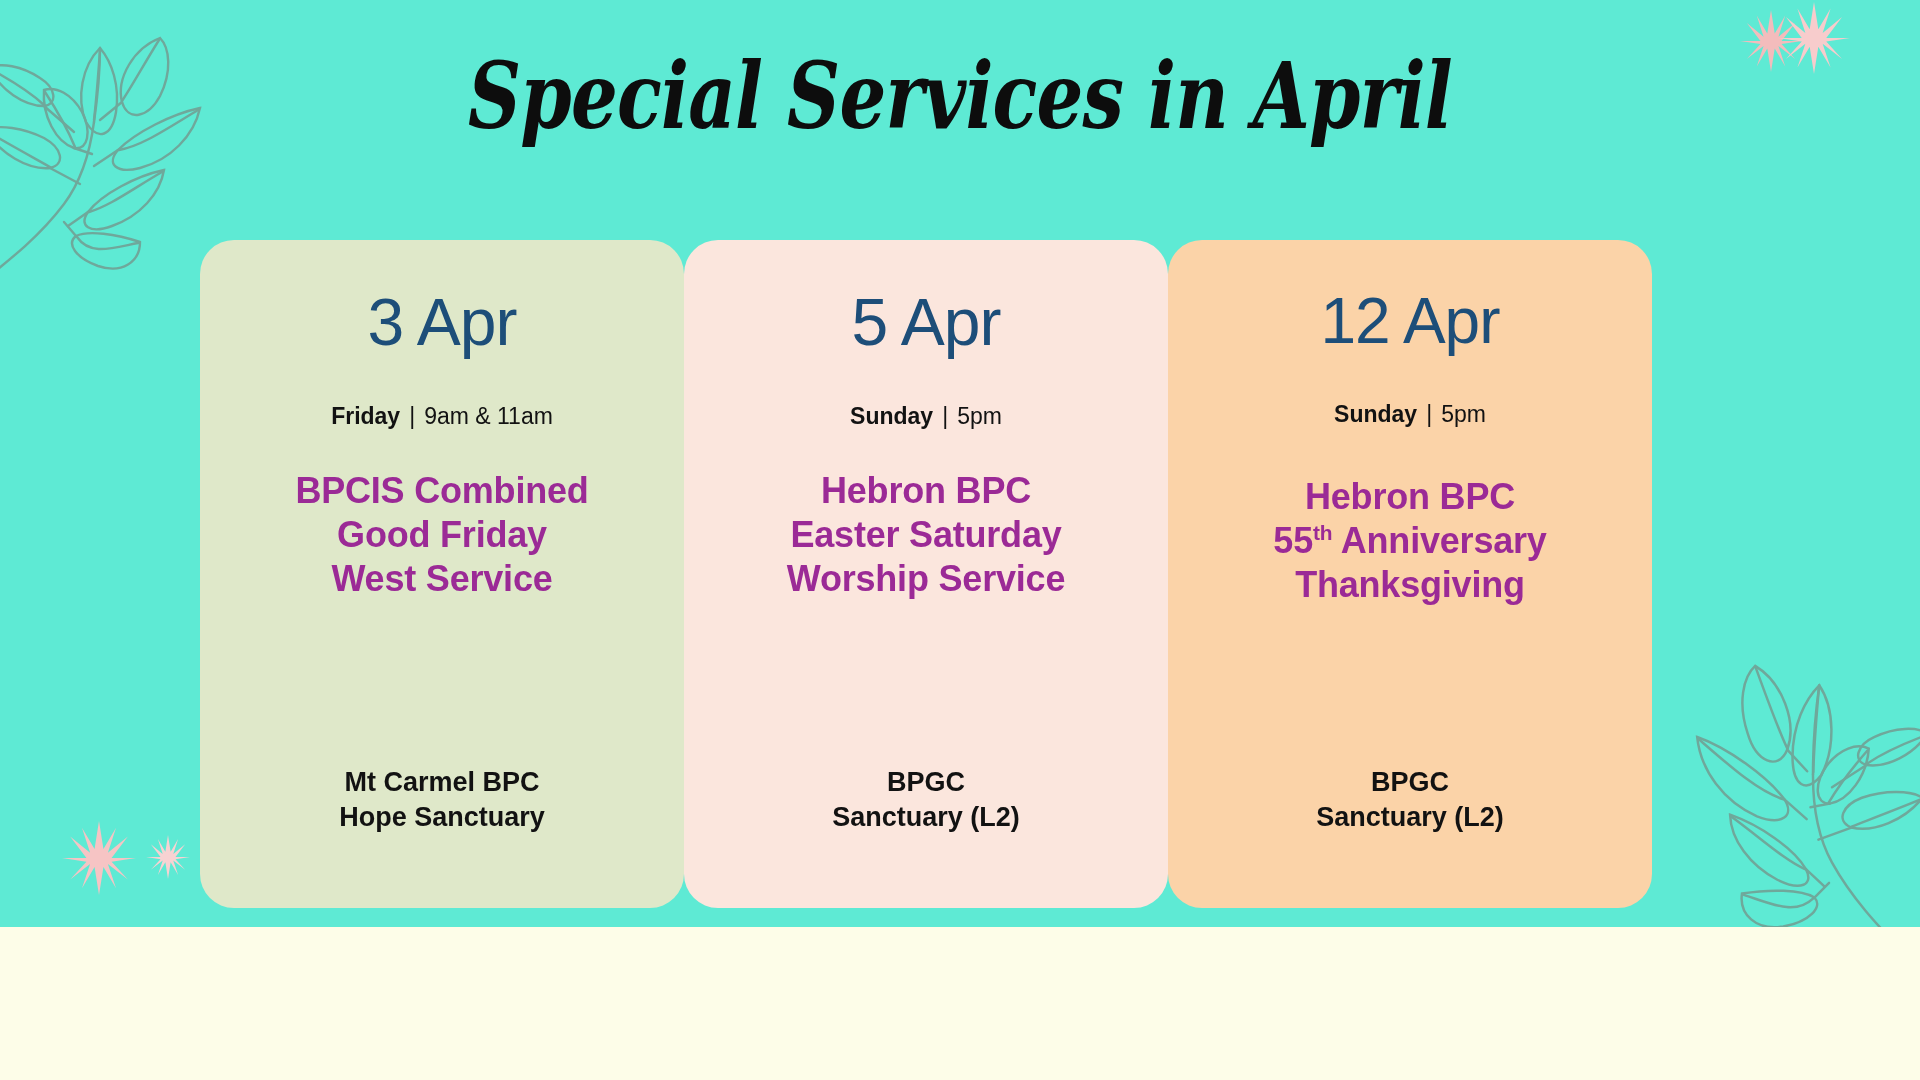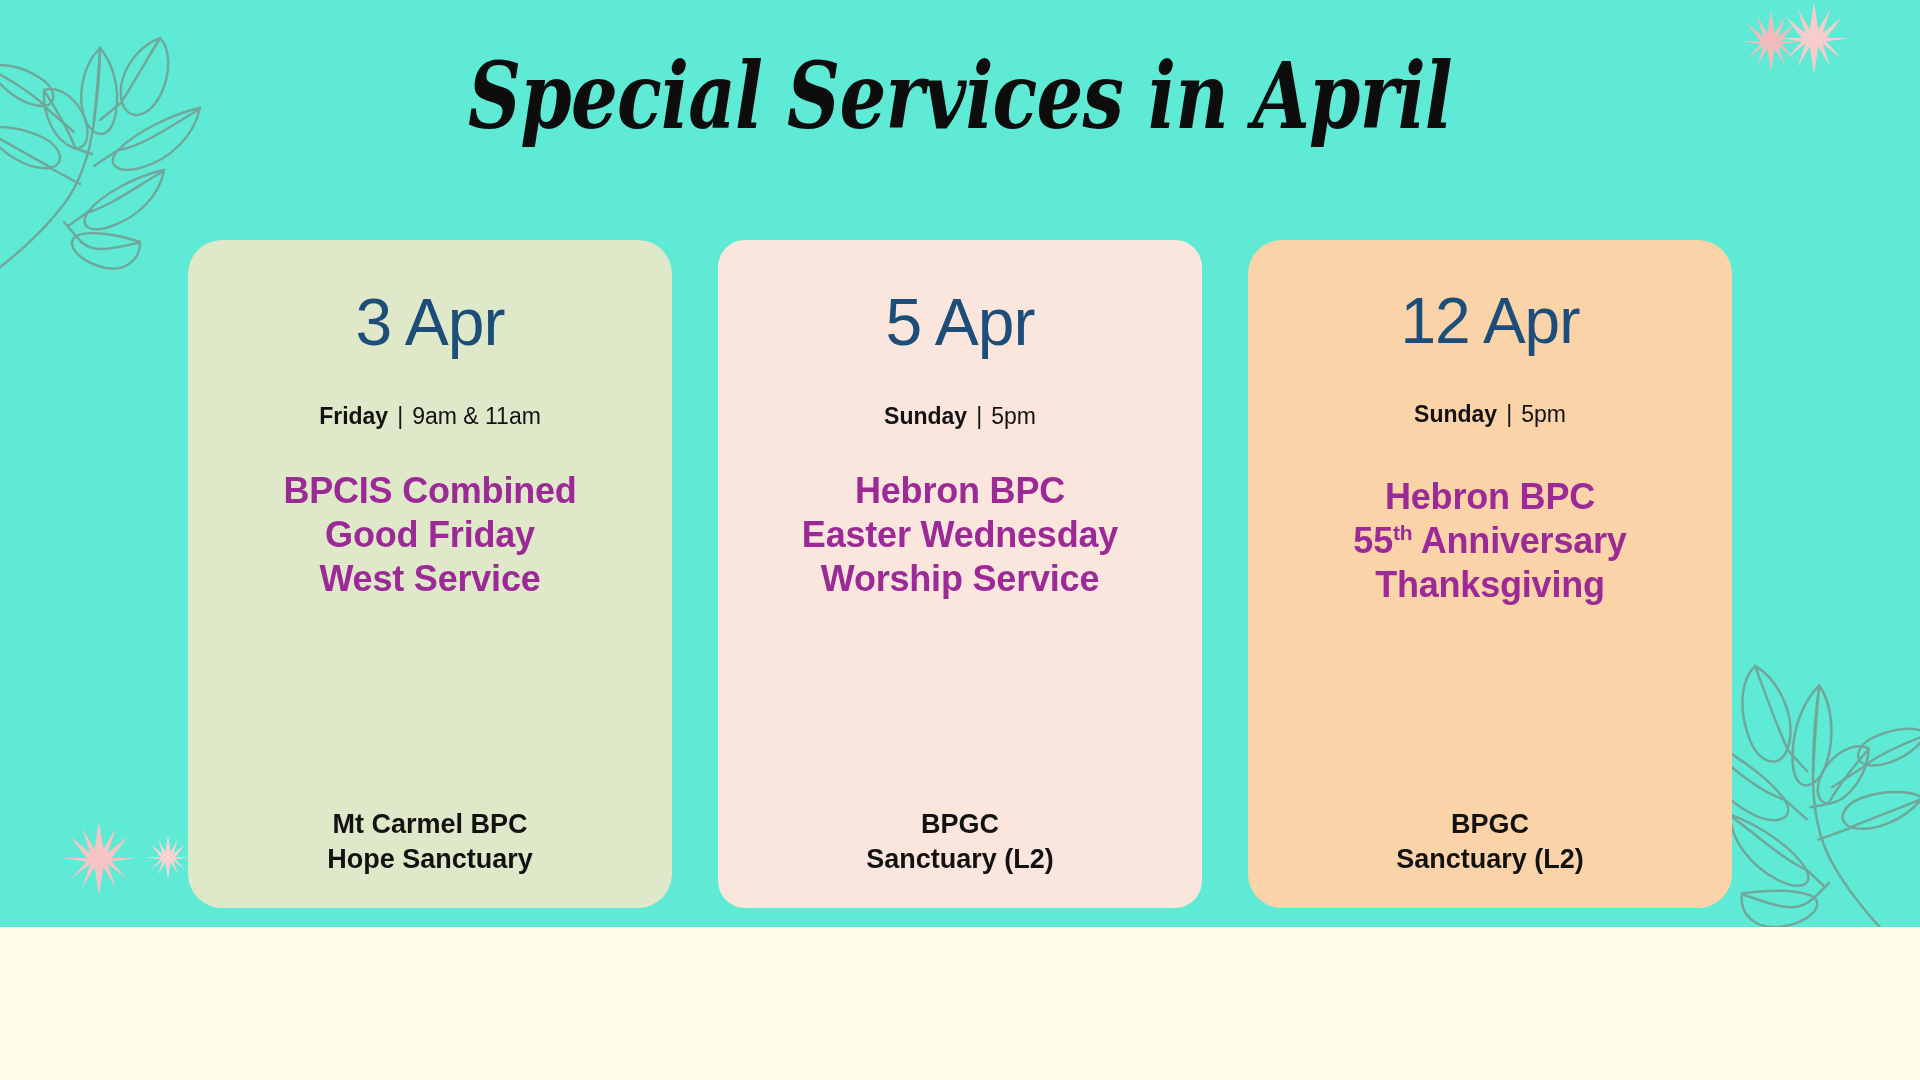--- a/index.html
+++ b/index.html
@@ -36,37 +36,36 @@
     letter-spacing:-1px;
     color:#0d0d0d;
     transform:scaleX(0.80);
     line-height:1.05;
     white-space:nowrap;
   }
 
   
   .cards {
     position:absolute;
-    top:240px; left:188px;
+    top:240px; left:200px;
     width:1544px;
     display:flex;
-    justify-content:space-between;
   }
   .card {
     width:484px;
     height:668px;
     border-radius:34px;
     padding:34px 22px 30px;
     display:flex;
     flex-direction:column;
     align-items:center;
     text-align:center;
   }
   .card.c1 { background:#dfe8c9; }
-  .card.c2 { background:#fbe6dd;border-radius:27px; }
+  .card.c2 { background:#fbe6dd; }
   .card.c3 { background:#fbd3a8; }
 
   .date {
     font-size:66px;
     font-weight:400;
     color:#1d4e79;
     letter-spacing:-1px;
     line-height:1.05;
     margin-top:14px;
   }
@@ -92,20 +91,21 @@
   }
   .service sup {
     font-size:0.58em;
     vertical-align:super;
     line-height:0;
     margin-top:44px;
   }
 
   .venue {
     margin-top:auto;
+    margin-bottom:42px;
     font-size:27px;
     color:#121212;
     line-height:1.32;
   }
   .venue .v-name { font-weight:700; }
   .venue .v-room { font-weight:700; }
 
   .c3 .date      { font-size:64px; }
   .c3 .service   { margin-top:46px; }
 </style>
@@ -212,21 +212,21 @@
       </div>
     </div>
 
     <div class="card c2">
       <div class="date">5 Apr</div>
       <div class="when">
         <span class="day">Sunday</span><span class="bar">|</span><span class="time">5pm</span>
       </div>
       <div class="service">
         <div>Hebron BPC</div>
-        <div>Easter Wednesday</div>
+        <div>Easter Saturday</div>
         <div>Worship Service</div>
       </div>
       <div class="venue">
         <div class="v-name">BPGC</div>
         <div class="v-room">Sanctuary (L2)</div>
       </div>
     </div>
 
     <div class="card c3">
       <div class="date">12 Apr</div>

